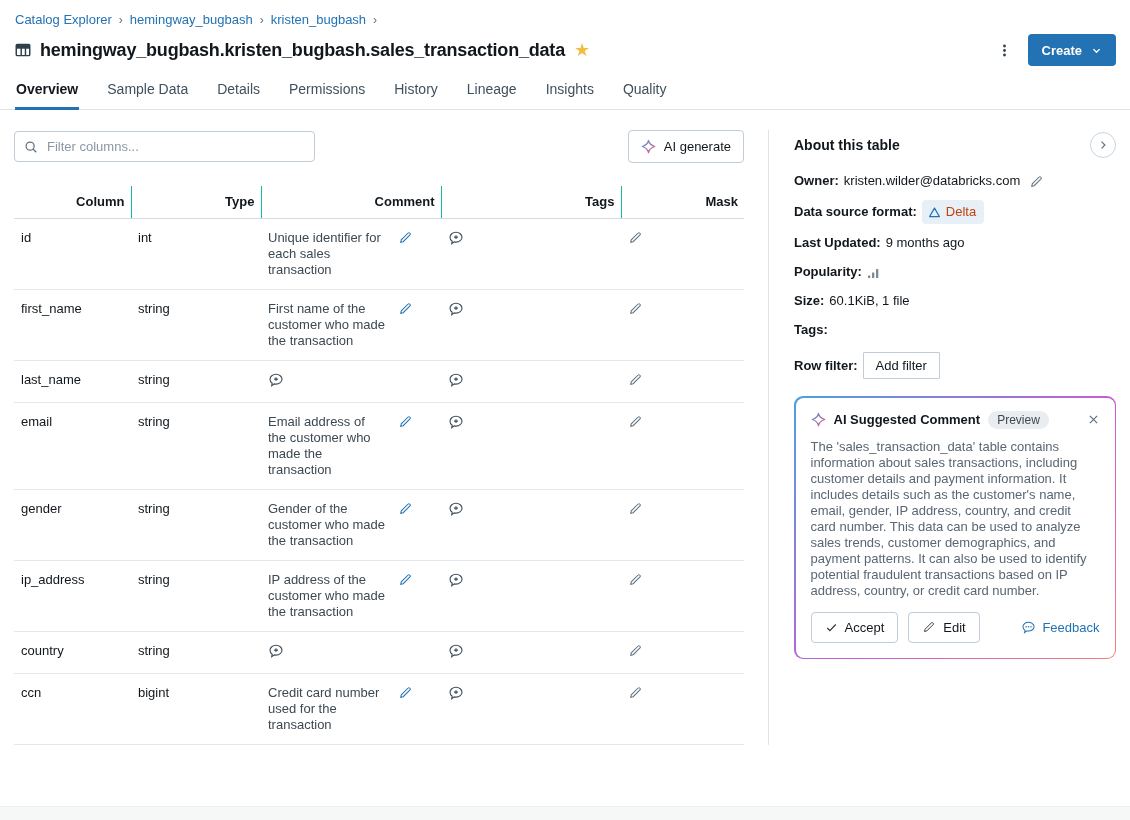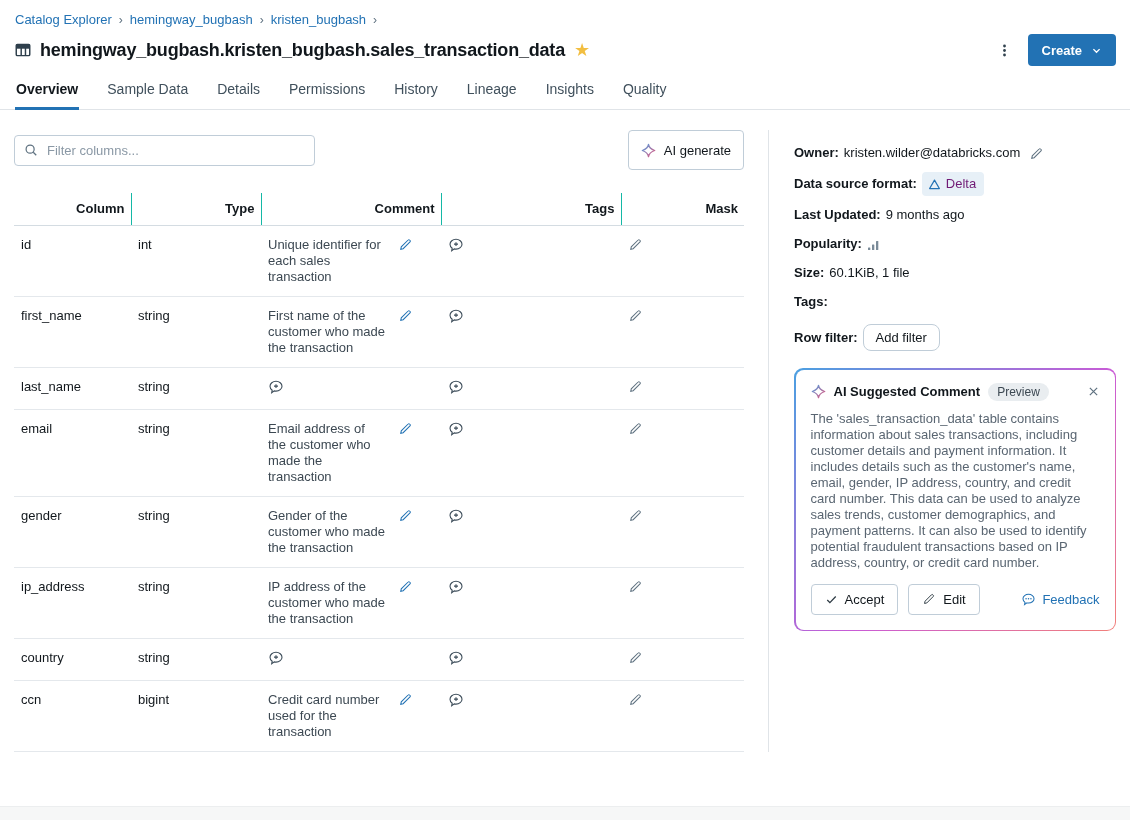--- a/index.html
+++ b/index.html
@@ -40,21 +40,21 @@
   .main { width:730px; flex:none; }
   .v-divider { width:1px; background:#E0E4E8; margin-left:24px; flex:none; }
   .sidebar { width:322px; flex:none; margin-left:25px; }
 
   
   .toolbar { display:flex; justify-content:space-between; align-items:center; margin-bottom:23px; }
   .filter-box { width:301px; height:31px; border:1px solid #C0CDD8; border-radius:4px;
     display:flex; align-items:center; padding:0 9px; gap:7px; color:#6B7C8A; background:#fff; }
   .filter-box input { border:none; outline:none; flex:1; font-size:13px; font-family:inherit; color:#11171C; background:transparent; }
   .filter-box input::placeholder { color:#8A98A5; }
-  .ai-generate-btn { background:#fff; border:1px solid #C0CDD8; border-radius:4px; height:40px;
+  .ai-generate-btn { background:#fff; border:1px solid #C0CDD8; border-radius:4px; height:33px;
     padding:0 12px; display:flex; align-items:center; gap:8px; font-size:13px; color:#11171C; cursor:pointer; font-family:inherit; }
 
   
   table.cols { width:730px; border-collapse:collapse; table-layout:fixed; }
   table.cols col.c1{width:117px} table.cols col.c2{width:130px} table.cols col.c3{width:180px}
   table.cols col.c4{width:180px} table.cols col.c5{width:123px}
   table.cols th { text-align:right; font-size:13px; font-weight:700; padding:8px 6px 9px 7px;
     border-bottom:1px solid #D4DCE2; }
   table.cols th:not(:first-child) { border-left:1px solid #14b8a6; }
   table.cols td { vertical-align:top; padding:11px 6px 11px 7px; border-bottom:1px solid #E4E8EC; font-size:13px; }
@@ -68,29 +68,29 @@
   
   .sb-head { display:flex; align-items:center; justify-content:space-between; margin-top:2px; }
   .sb-head h2 { font-size:14px; font-weight:700; margin:0; }
   .expand-btn { width:26px; height:26px; border-radius:50%; border:1px solid #C9D4DC; background:#fff;
     display:flex; align-items:center; justify-content:center; color:#5F7281; cursor:pointer; }
   .kv { margin-top:13px; line-height:20px; }
   .kv-row { margin-bottom:9px; display:flex; align-items:center; flex-wrap:wrap; gap:5px; }
   .kv-row b { font-weight:700; }
   .kv-row .val { color:#11171C; }
   .pencil-inline { color:#5F7281; display:inline-flex; margin-left:4px; cursor:pointer; }
-  .delta-badge { background:#E7F0F7; color:#701a75; border-radius:4px; padding:2px 8px 2px 6px;
+  .delta-badge { background:#E7F0F7; color:#c2410c; border-radius:4px; padding:2px 8px 2px 6px;
     display:inline-flex; align-items:center; gap:5px; font-size:13px; cursor:pointer; }
   .pop-ic { display:inline-flex; align-items:flex-end; }
   .pill { background:#E9EDF0; border-radius:4px; padding:3px 8px; font-size:13px; display:inline-block; }
   .pill b { font-weight:700; }
   .pill .pv { color:#2E3B44; }
   .tags-wrap { display:flex; flex-direction:column; gap:8px; }
   .tag-line { display:flex; align-items:center; gap:6px; }
-  .add-filter-btn { background:#fff; border:1px solid #C0CDD8; border-radius:8px; padding:5px 12px;
+  .add-filter-btn { background:#fff; border:1px solid #C0CDD8; border-radius:1px; padding:5px 12px;
     font-size:13px; color:#11171C; cursor:pointer; font-family:inherit; }
 
   
   .ai-card-wrap { margin-top:17px; border-radius:9px; padding:1.5px;
     background:linear-gradient(135deg,#4BA0E1 0%,#C95BD6 55%,#F2807A 100%); }
   .ai-card { background:#fff; border-radius:8px; padding:13px 15px 15px 15px; }
   .ai-head { display:flex; align-items:center; gap:8px; }
   .ai-title { font-weight:700; font-size:13px; }
   .preview-pill { background:#E9EDF0; border-radius:10px; padding:2px 9px; font-size:12px; color:#3C4852; }
   .ai-close { margin-left:auto; color:#5F7281; cursor:pointer; display:flex; }
@@ -393,20 +393,28 @@
                 </svg>
               </span></td>
           </tr>
         </tbody>
     </table>
   </div>
 
   <div class="v-divider"></div>
 
   <aside class="sidebar">
+    <div class="sb-head">
+      <h2>About this table</h2>
+      <button class="expand-btn">
+        <svg width="12" height="12" viewBox="0 0 16 16" fill="none" stroke="currentColor" stroke-width="1.6">
+            <path d="M6 3.5L10.5 8L6 12.5"></path>
+          </svg>
+      </button>
+    </div>
 
     <div class="kv">
       <div class="kv-row">
         <b>Owner:</b>
         <span class="val">kristen.wilder@databricks.com</span>
         <span class="pencil-inline">
           <svg width="15" height="15" viewBox="0 0 16 16" fill="none" stroke="currentColor" stroke-width="1.1">
               <path d="M2.9 13.1l.6-2.6L10.8 3.2a1.1 1.1 0 0 1 1.6 0l.4.4a1.1 1.1 0 0 1 0 1.6L5.5 12.5l-2.6.6z"></path>
             </svg>
         </span>

